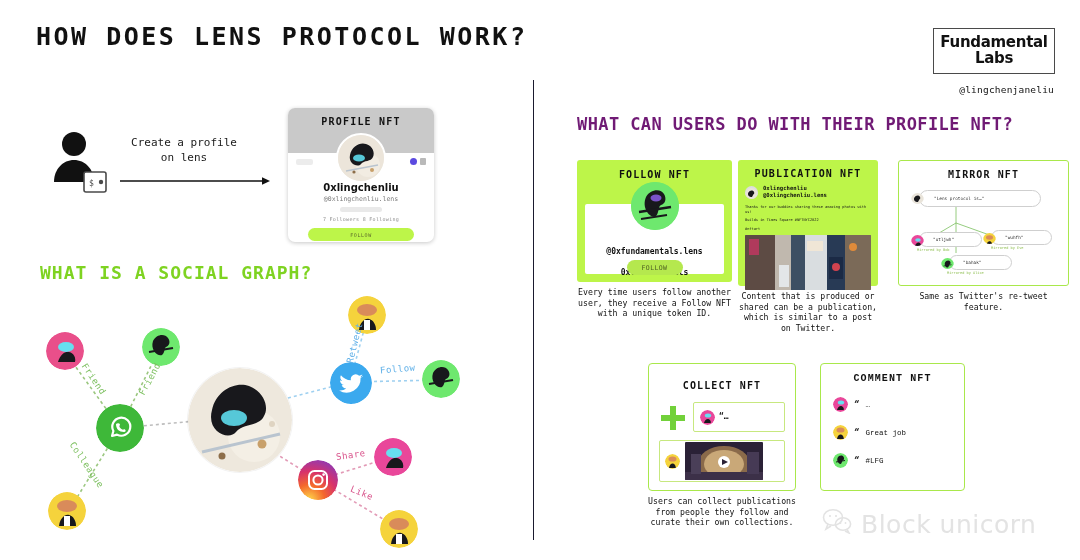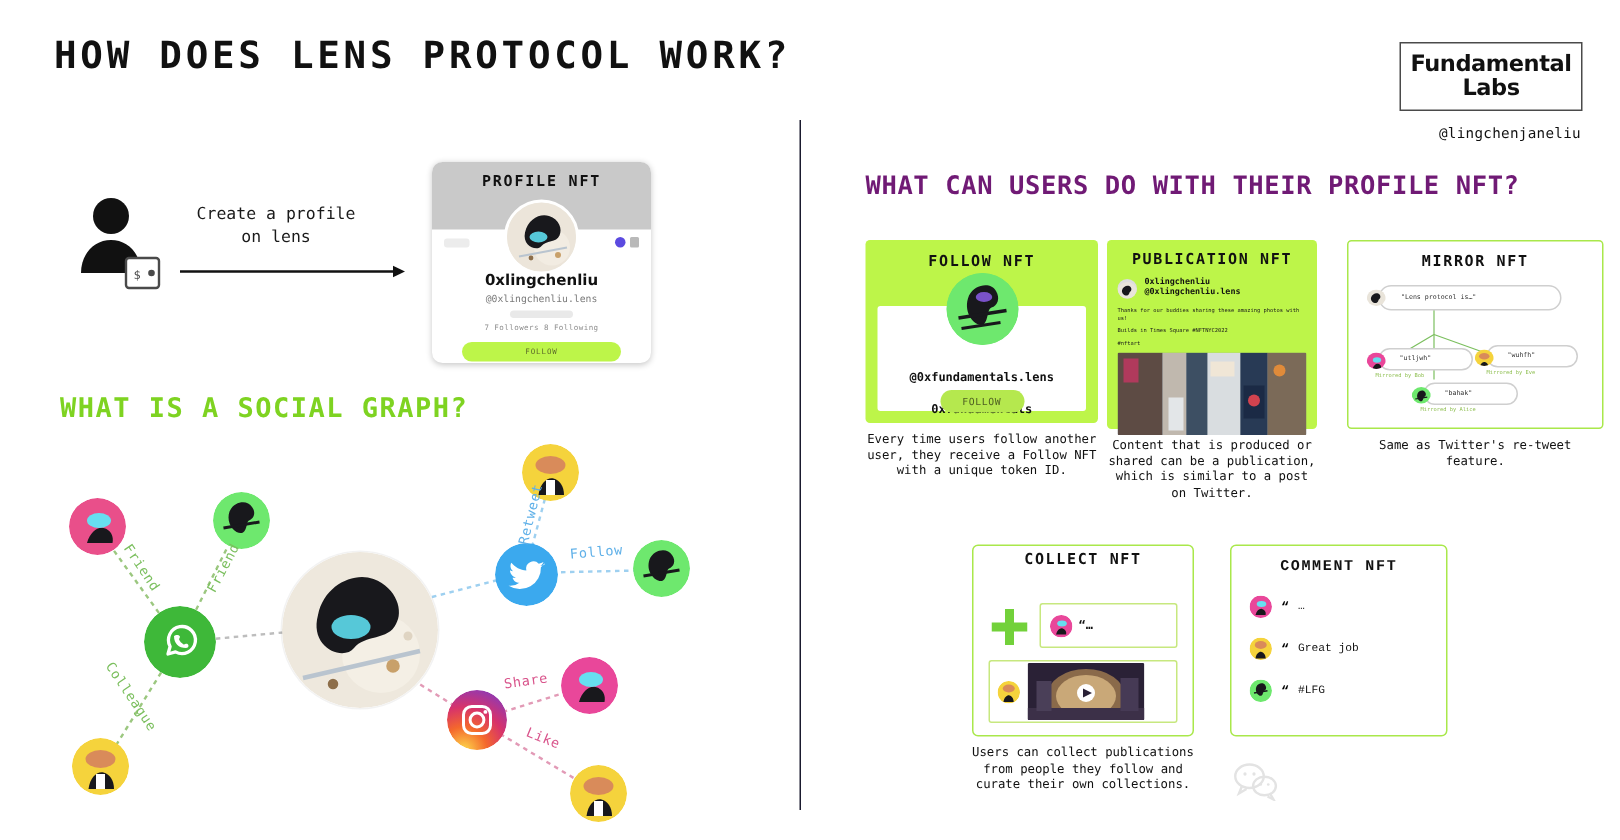--- a/index.html
+++ b/index.html
@@ -138,21 +138,21 @@
   .mir-head{padding-top:8px;}
   .bubble{
     position:absolute;background:#fff;border:.8px solid #cfcfcf;border-radius:10px;
     display:flex;align-items:center;font-size:4.4px;color:#333;padding:0 4px;white-space:nowrap;
   }
   .mir-av{position:absolute;border-radius:50%;overflow:hidden;z-index:3;}
   .mir-note{position:absolute;font-size:3.6px;color:#8fbf52;white-space:nowrap;}
 
   
   .col-card{left:648px;top:363px;width:148px;}
-  .col-box{border:1.8px solid #a9e84b;border-radius:4px;height:128px;background:#fff;box-sizing:border-box;padding:4px 9px;position:relative;}
+  .col-box{border:1.8px solid #a9e84b;border-radius:4px;height:128px;background:#fff;box-sizing:border-box;padding:16px 9px;position:relative;}
   .plus{
     position:absolute;left:12px;top:42px;width:24px;height:24px;
   }
   .col-line1{
     position:absolute;left:44px;top:38px;right:10px;height:30px;border:1px solid #c7e87f;border-radius:2px;
     display:flex;align-items:center;gap:4px;padding-left:6px;box-sizing:border-box;
   }
   .col-line2{
     position:absolute;left:10px;top:76px;right:10px;height:42px;border:1px solid #c7e87f;border-radius:2px;
     display:flex;align-items:center;gap:5px;padding-left:5px;box-sizing:border-box;
@@ -564,15 +564,16 @@
         <ellipse cx="11" cy="9.5" rx="9.5" ry="7.8" fill="none" stroke="#e3e3e3" stroke-width="1.6"></ellipse>
         <path d="M6 16 L4 21 L9 18" fill="none" stroke="#e3e3e3" stroke-width="1.6"></path>
         <circle cx="8" cy="8" r="1.1" fill="#e3e3e3"></circle>
         <circle cx="14" cy="8" r="1.1" fill="#e3e3e3"></circle>
         <ellipse cx="21" cy="16" rx="7.6" ry="6.2" fill="none" stroke="#e3e3e3" stroke-width="1.6"></ellipse>
         <path d="M25 21.5 L27 25 L23 23" fill="none" stroke="#e3e3e3" stroke-width="1.6"></path>
         <circle cx="18.5" cy="15" r=".9" fill="#e3e3e3"></circle>
         <circle cx="23.5" cy="15" r=".9" fill="#e3e3e3"></circle>
       </svg>
     </span>
+    <span>Block unicorn</span>
   </div>
 
 </div>
 
 </body></html>

